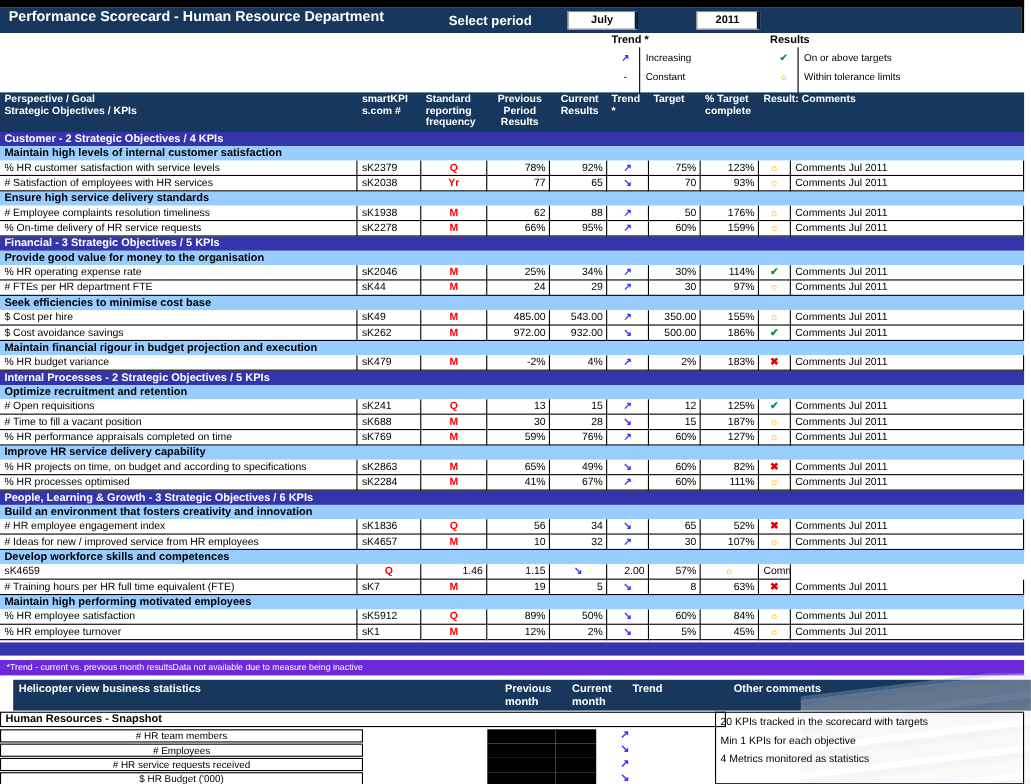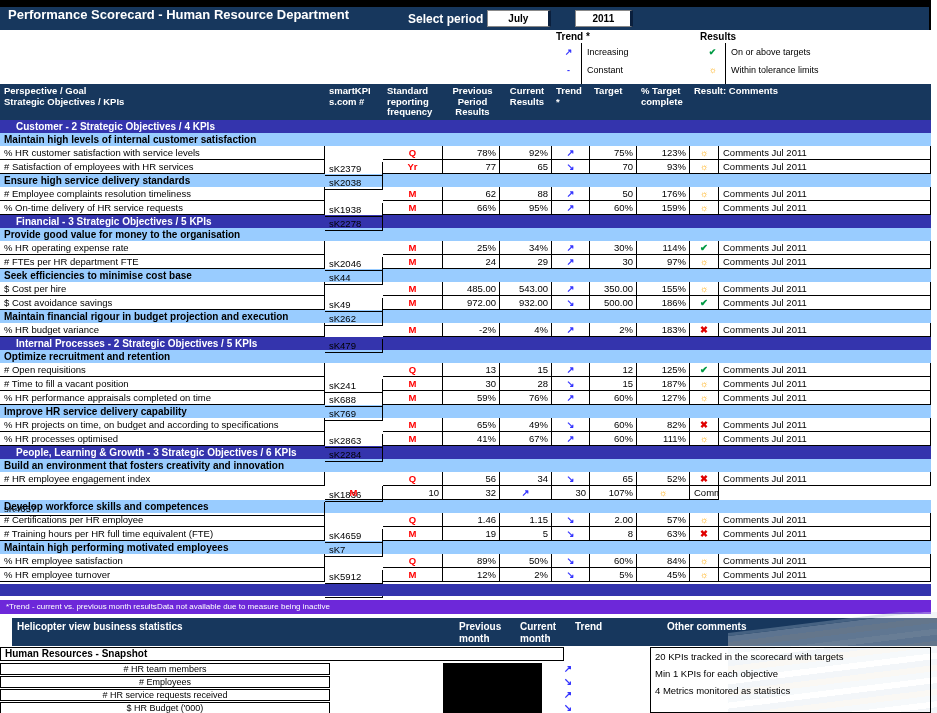--- a/index.html
+++ b/index.html
@@ -9,21 +9,21 @@
 
   .topstrip { position:absolute; left:0; top:0; width:931px; height:7px; background:#000; }
   .rightedge { position:absolute; left:929px; top:0; width:2px; height:30px; background:#000; }
 
   .titlebar { position:absolute; left:0; top:7px; width:929px; height:23px; background:#17375D;
     display:flex; align-items:flex-start; }
   .titlebar .title { color:#fff; font-weight:bold; font-size:13px; padding-left:8px; }
   .selperiod { position:absolute; left:408px; top:0; height:23px; display:flex; align-items:center; }
   .selperiod .lbl { color:#fff; font-weight:bold; font-size:12px; margin-right:4px; }
   .pbox { background:#fff; border:1px solid #888; border-right:3px solid #0a1f3d; text-align:center;
-    font-size:10px; font-weight:bold; height:17px; line-height:15px; }
+    font-size:10px; font-weight:bold; height:17px; line-height:15px;margin-left:29px; }
   .pbox.month { width:64px; margin-right:24px; }
   .pbox.year { width:58px; }
 
   
   .legend { position:absolute; font-size:9px; }
   .legend .ltitle { font-weight:bold; font-size:10px; color:#000; margin-bottom:1px; }
   .legrow { display:flex; align-items:center; height:18px; }
   .legicon { width:26px; text-align:center; border-right:1px solid #000; height:18px; line-height:18px; }
   .leglabel { padding-left:5px; }
   .trend-glyph { color:#3333FF; font-weight:bold; }
@@ -34,45 +34,45 @@
   
   .grid { display:grid; grid-template-columns:325px 58px 60px 57px 52px 38px 47px 53px 29px auto; }
   #thead { position:absolute; left:0; top:84px; width:931px; height:36px; background:#17375D;
     color:#fff; font-weight:bold; font-size:9.5px; }
   #thead .hc { white-space:pre-line; padding:2px 2px 0 4px; line-height:10.5px; }
   #thead .ctr { text-align:center; }
   #thead .nowrap { white-space:nowrap; overflow:visible; }
 
   #ttable { position:absolute; left:0; top:120px; width:931px; }
   .secband { height:13px; line-height:13px; background:#3434AD; color:#fff; font-weight:bold;
-    font-size:10px; padding-left:16px; }
+    font-size:10px; padding-left:4px; }
   .objband { height:13px; line-height:13px; background:#99CCFF; color:#000; font-weight:bold;
     font-size:10px; padding-left:4px; }
   .kpirow { height:14px; font-size:9.5px; background:#fff; }
   .kpirow > div { border-right:1px solid #000; border-bottom:1px solid #000; height:14px;
     line-height:13px; overflow:hidden; white-space:nowrap; }
   .kpirow > div:first-child { border-left:none; }
   .c-name { padding-left:4px; text-align:left; }
-  .c-code { padding-left:4px;margin-top:16px; }
+  .c-code { padding-left:4px; }
   .c-freq { text-align:center; color:#FF0000; font-weight:bold; }
   .c-num { text-align:right; padding-right:3px; }
   .c-trend { text-align:center; color:#3333FF; font-weight:bold; }
   .c-res { text-align:center; }
   .c-com { padding-left:4px; border-right:1px solid #000; }
 
   .closeband { position:absolute; left:0; top:584px; width:931px; height:12px; background:#3434AD; }
   .graystrip { position:absolute; left:0; top:600px; width:931px; height:14px; background:#6d28d9;
     color:#fff; font-size:8px; line-height:14px; display:flex; justify-content:flex-start;
     padding:0 6px; }
 
   
   #statshead { position:absolute; left:12px; top:618px; width:937px; height:28px; background:#17375D;
     color:#fff; font-weight:bold; font-size:10px; }
   #statshead .sh { position:absolute; top:3px; white-space:pre-line; line-height:12px; }
-  .snapshot { position:absolute; left:0; top:647px; width:564px; height:14px; border:1px solid #000;
+  .snapshot { position:absolute; left:0; top:647px; width:660px; height:14px; border:1px solid #000;
     font-weight:bold; font-size:10px; line-height:12px; padding-left:4px; background:#fff; }
   .statrow { position:absolute; height:12px; }
   .statlabel { position:absolute; left:0; width:330px; height:12px; border:1px solid #000;
     font-size:9px; line-height:10px; text-align:center; background:#fff; }
   .statval { position:absolute; height:12px; border:7px solid #000000; font-size:9px; line-height:10px;
     text-align:right; padding-right:3px; background:#fff; }
   .statval.prev { left:443px; width:63px; }
   .statval.curr { left:505px; width:37px; }
   .stattrend { position:absolute; left:558px; width:20px; text-align:center; font-size:10px;
     line-height:12px; color:#3333FF; font-weight:bold; }
@@ -346,33 +346,33 @@
         <div class="c-freq">Q</div>
         <div class="c-num">56</div>
         <div class="c-num">34</div>
         <div class="c-trend">↘</div>
         <div class="c-num">65</div>
         <div class="c-num">52%</div>
         <div class="c-res res-cross">✖</div>
         <div class="c-com">Comments Jul 2011</div>
       </div>
       <div class="kpirow grid">
+        <div class="c-name"># Ideas for new / improved service from HR employees</div>
         <div class="c-code">sK4657</div>
         <div class="c-freq">M</div>
         <div class="c-num">10</div>
         <div class="c-num">32</div>
         <div class="c-trend">↗</div>
         <div class="c-num">30</div>
         <div class="c-num">107%</div>
         <div class="c-res res-tol">☼</div>
         <div class="c-com">Comments Jul 2011</div>
       </div>
       <div class="objband">Develop workforce skills and competences</div>
       <div class="kpirow grid">
-        <div class="c-name"># Certifications per HR employee</div>
         <div class="c-code">sK4659</div>
         <div class="c-freq">Q</div>
         <div class="c-num">1.46</div>
         <div class="c-num">1.15</div>
         <div class="c-trend">↘</div>
         <div class="c-num">2.00</div>
         <div class="c-num">57%</div>
         <div class="c-res res-tol">☼</div>
         <div class="c-com">Comments Jul 2011</div>
       </div>

